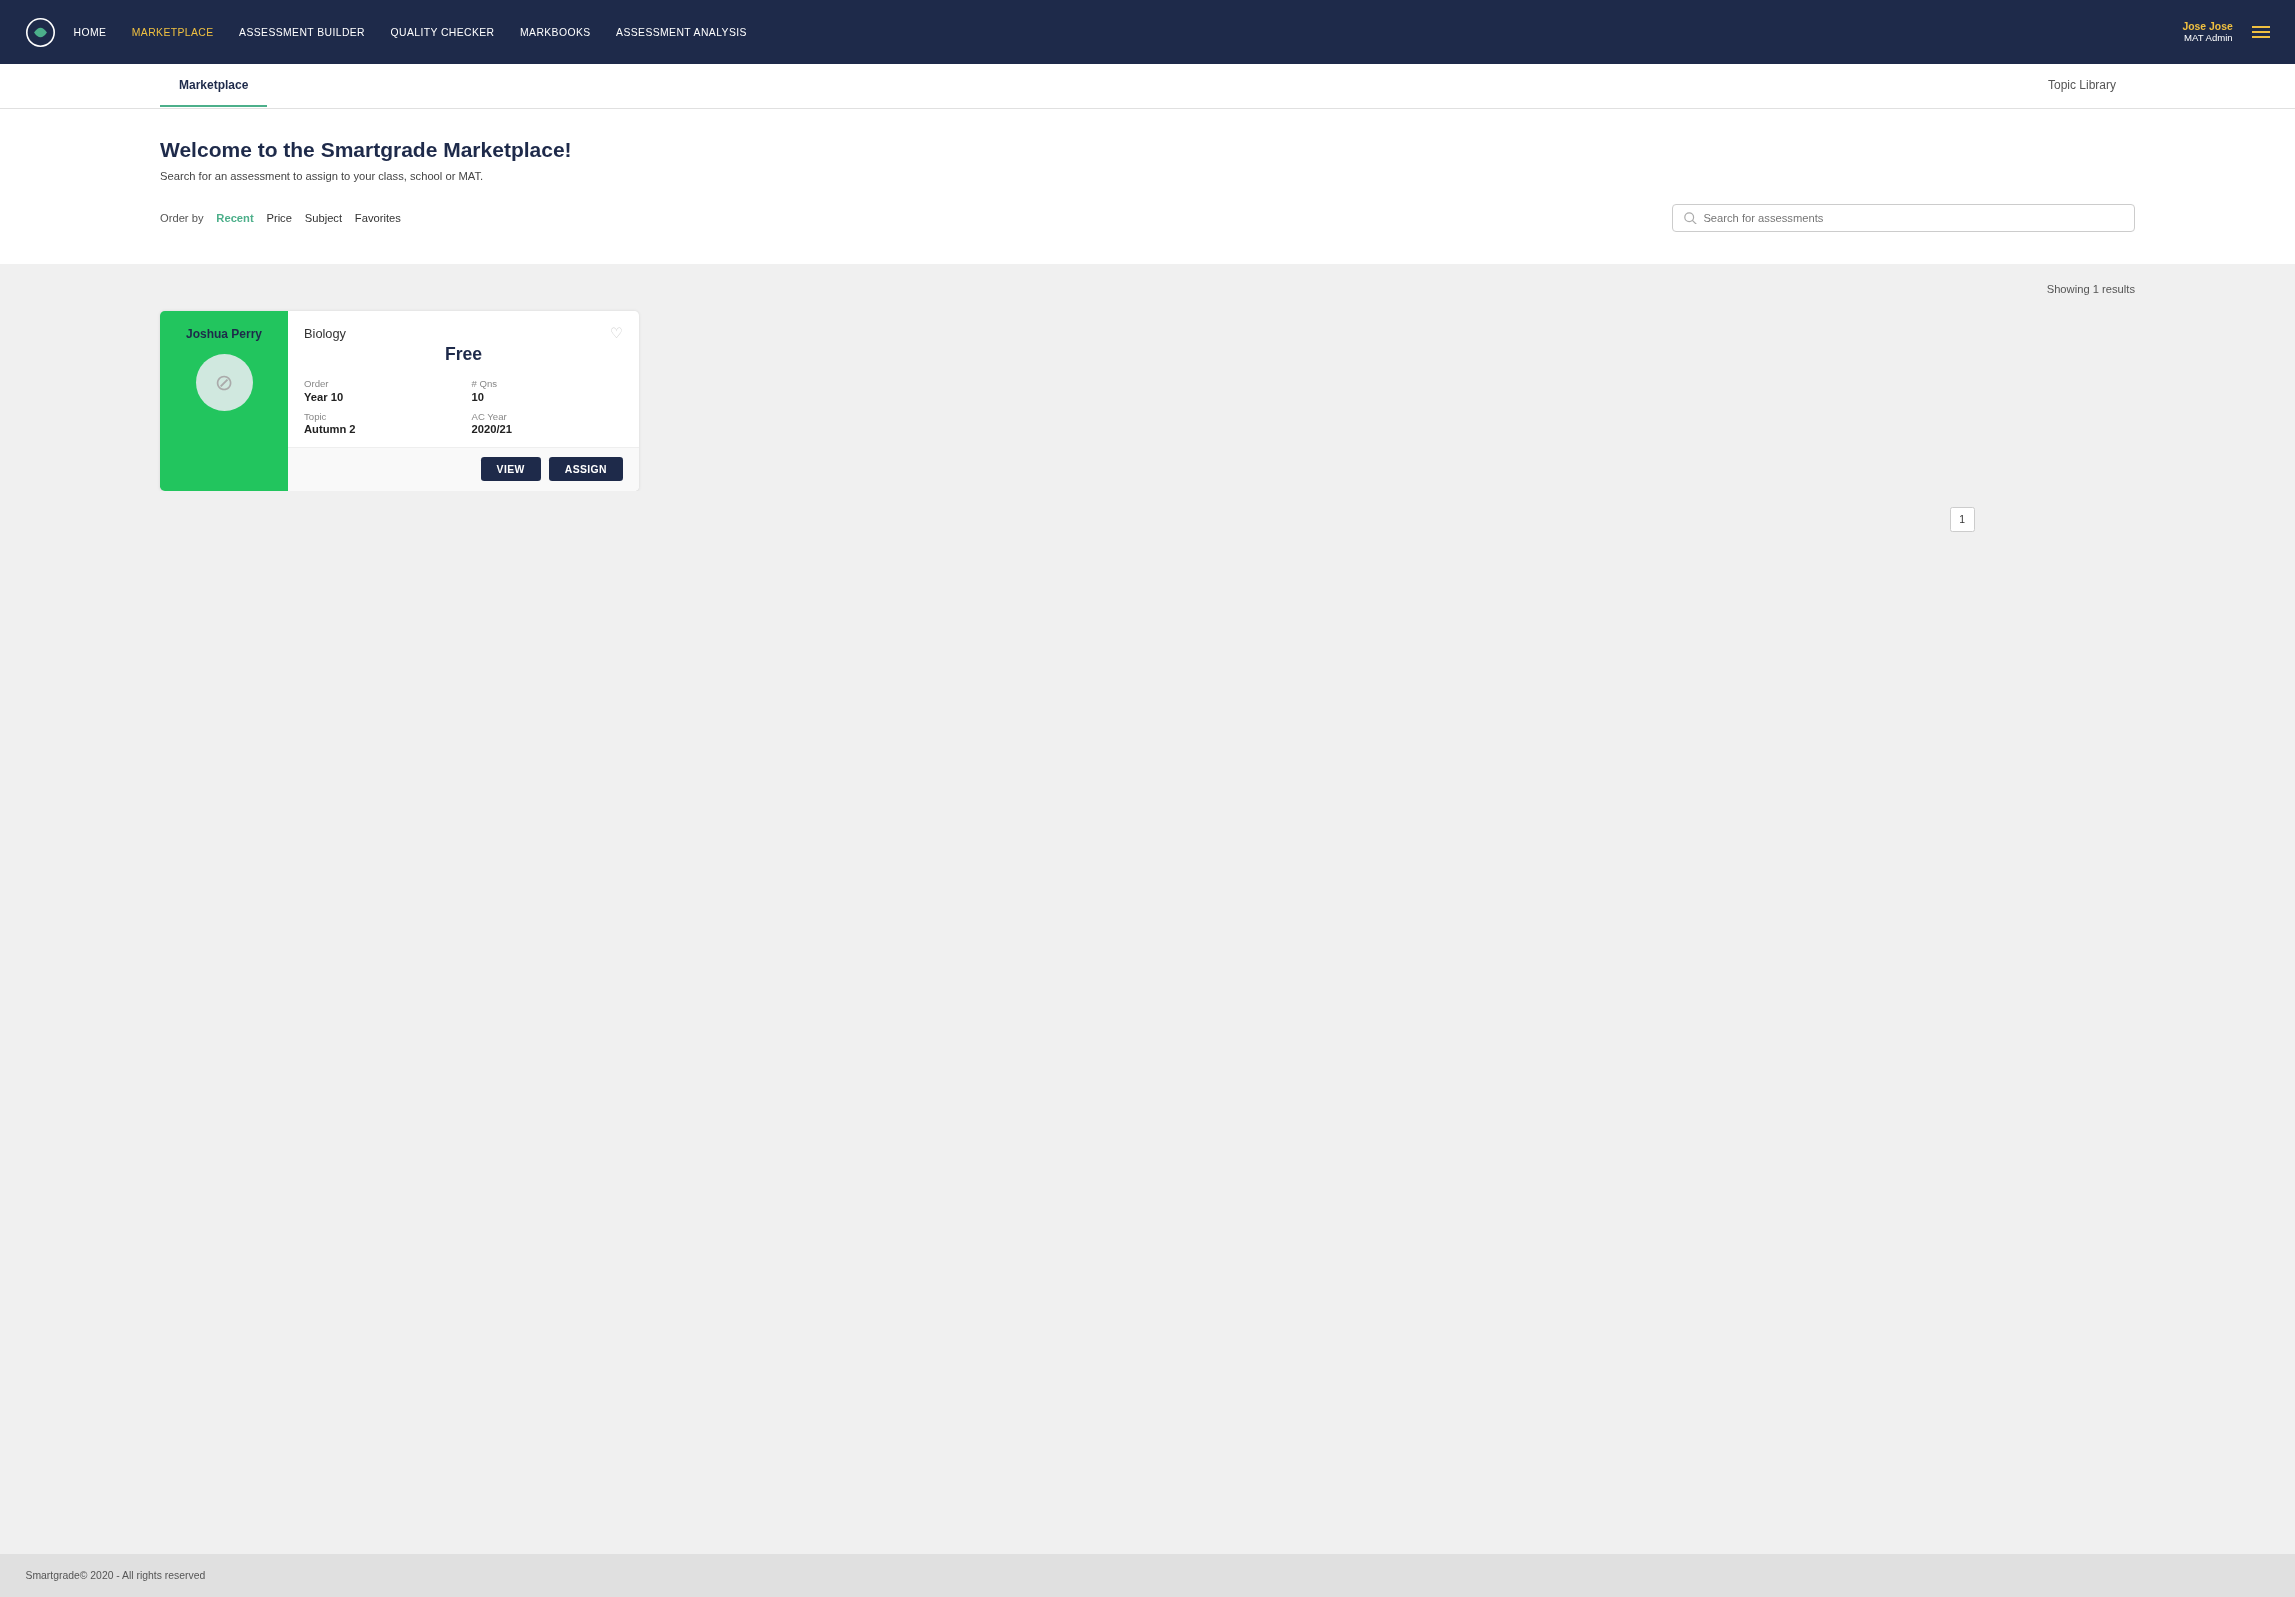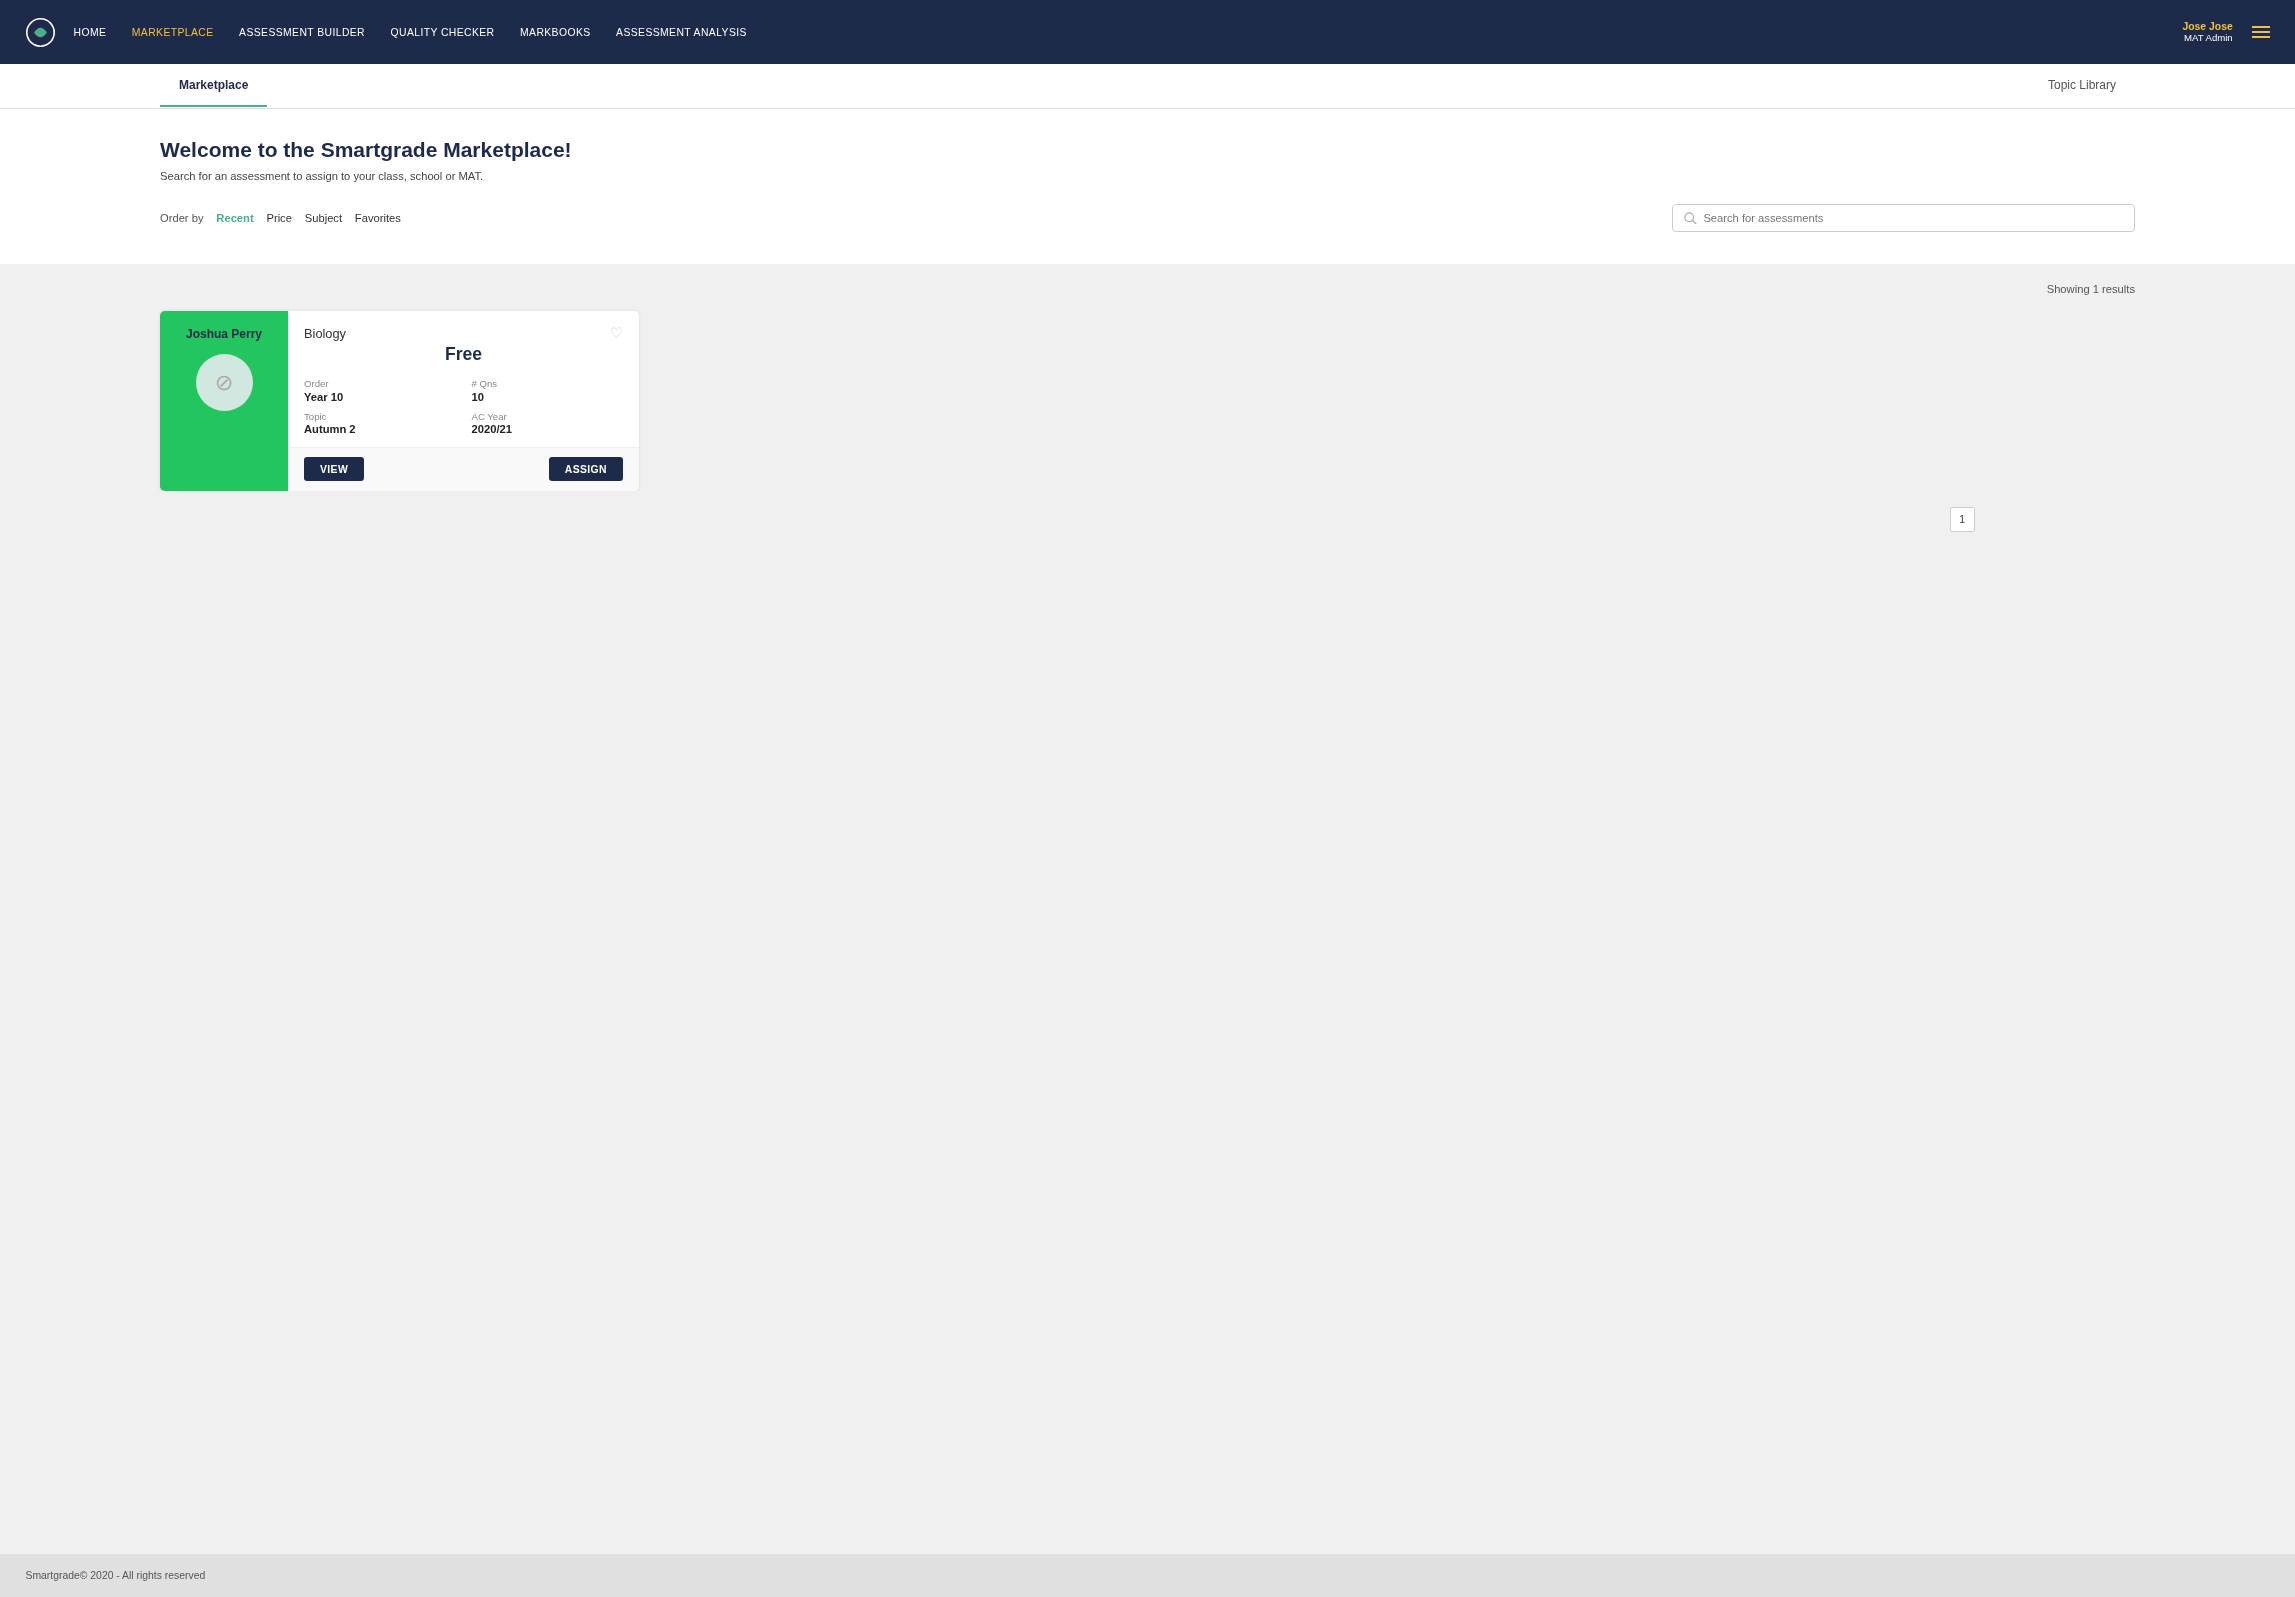--- a/index.html
+++ b/index.html
@@ -258,21 +258,21 @@
     .detail-value {
       font-size: 11.2px;
       color: #222;
       font-weight: 600;
     }
     .card-footer {
       background: #f9f9f9;
       border-top: 0.8px solid #eee;
       padding: 9.6px 16px;
       display: flex;
-      justify-content: space-between;
+      justify-content: flex-end;
       gap: 8px;
     }
     .btn-view {
       background: #1e2a4a;
       color: #fff;
       border: none;
       border-radius: 3.2px;
       padding: 6.4px 16px;
       font-size: 10.4px;
       font-weight: 600;

